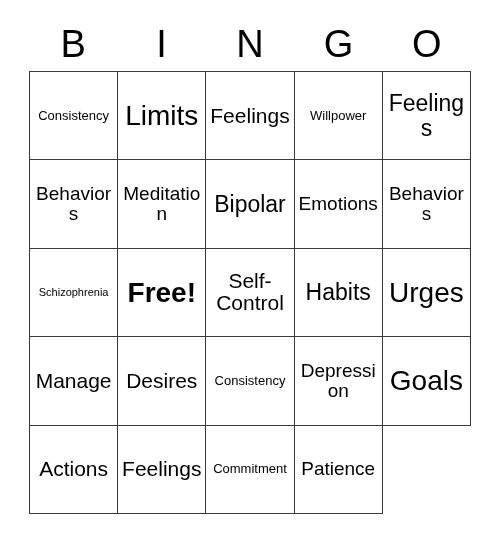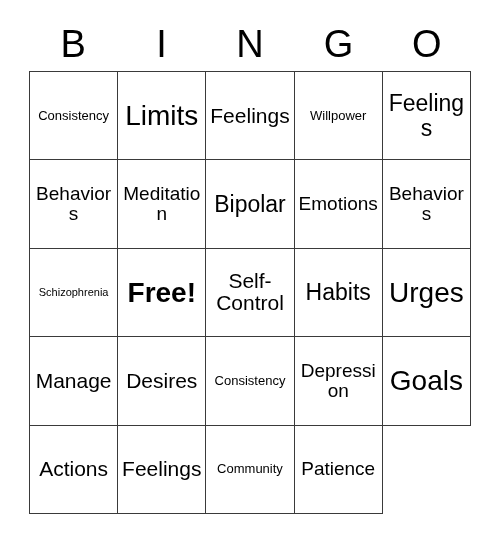--- a/index.html
+++ b/index.html
@@ -158,20 +158,20 @@
       <div class="cell fs-xxl">
         <span class="cell-text">Goals</span>
       </div>
       <div class="cell fs-l">
         <span class="cell-text">Actions</span>
       </div>
       <div class="cell fs-l">
         <span class="cell-text">Feelings</span>
       </div>
       <div class="cell fs-s">
-        <span class="cell-text">Community</span>
+        <span class="cell-text">Commitment</span>
       </div>
       <div class="cell fs-m">
         <span class="cell-text">Patience</span>
       </div>
     </div>
 
 </div>
 
 </body></html>

